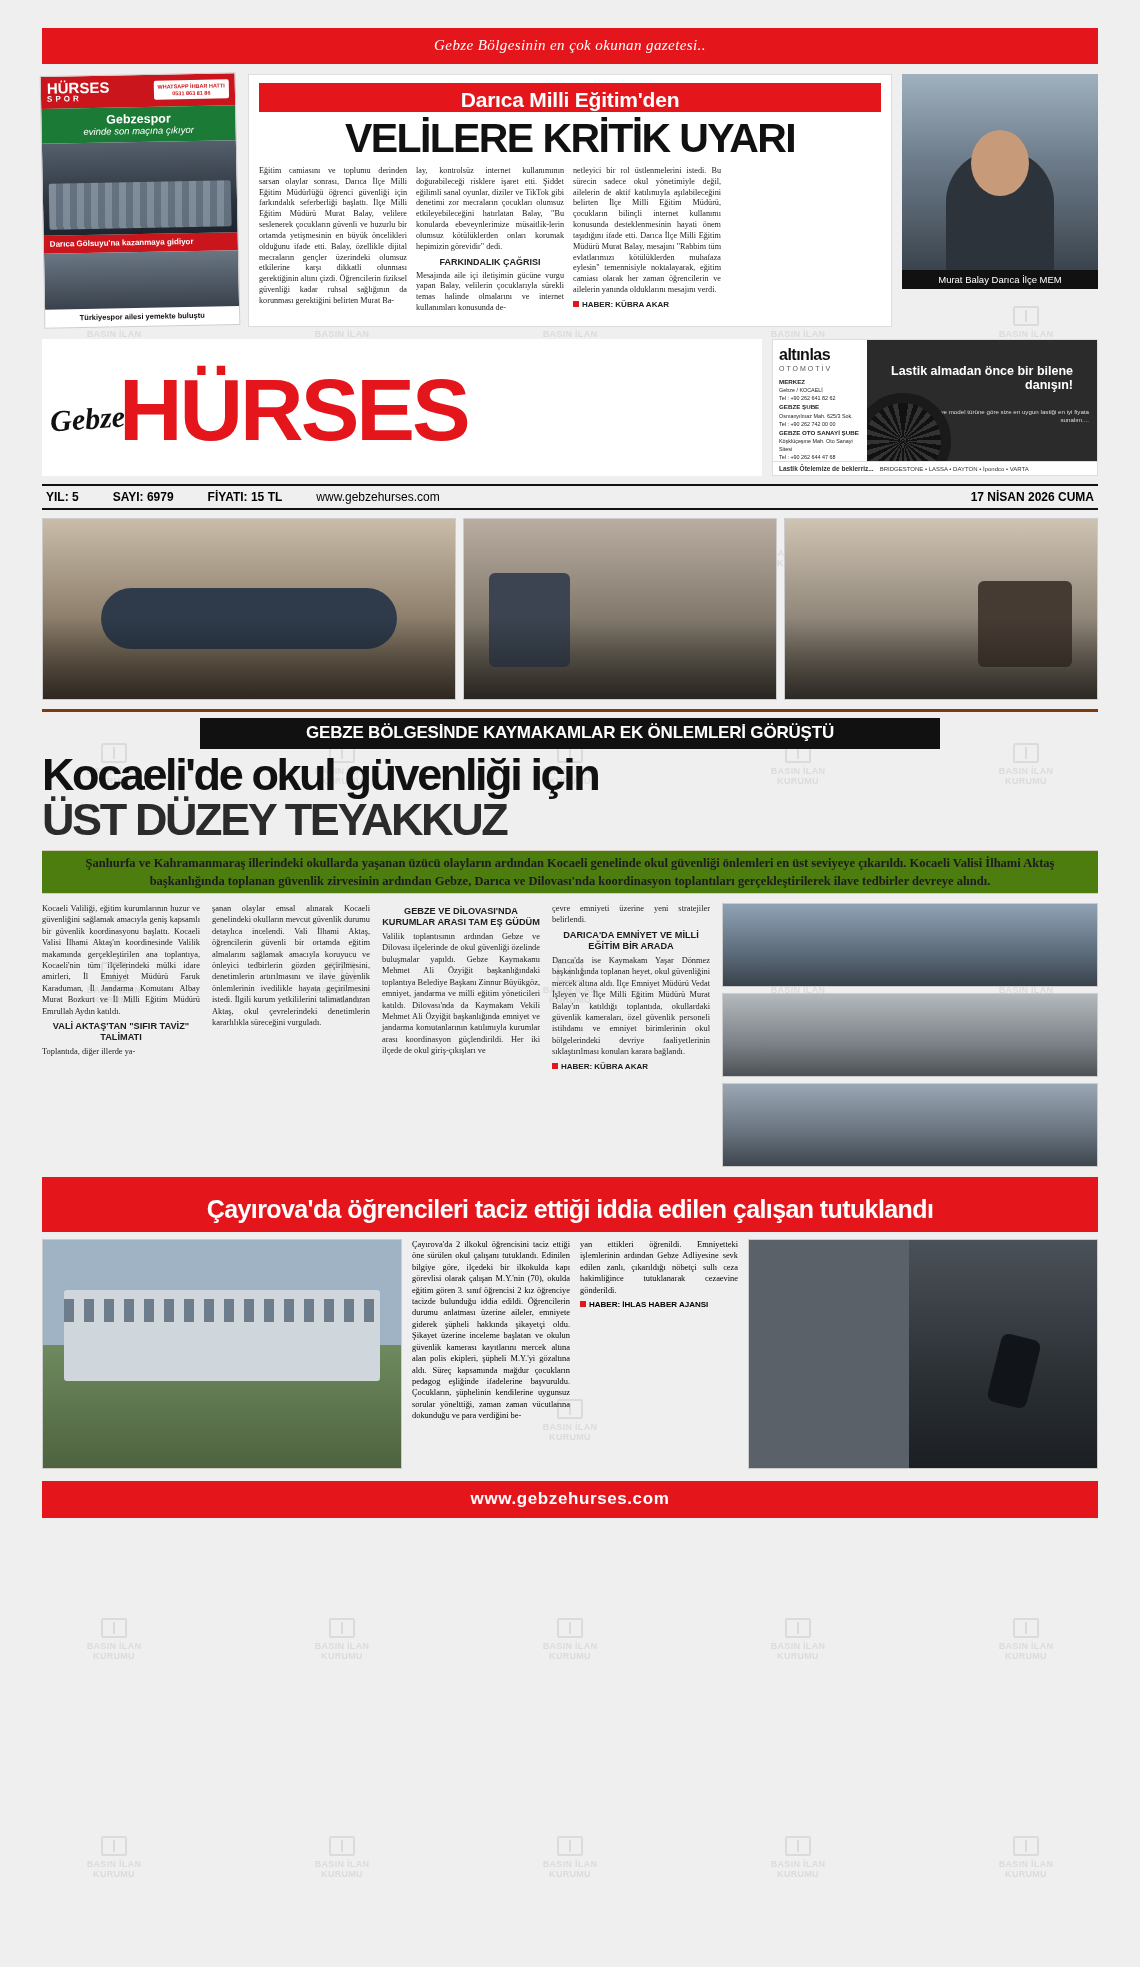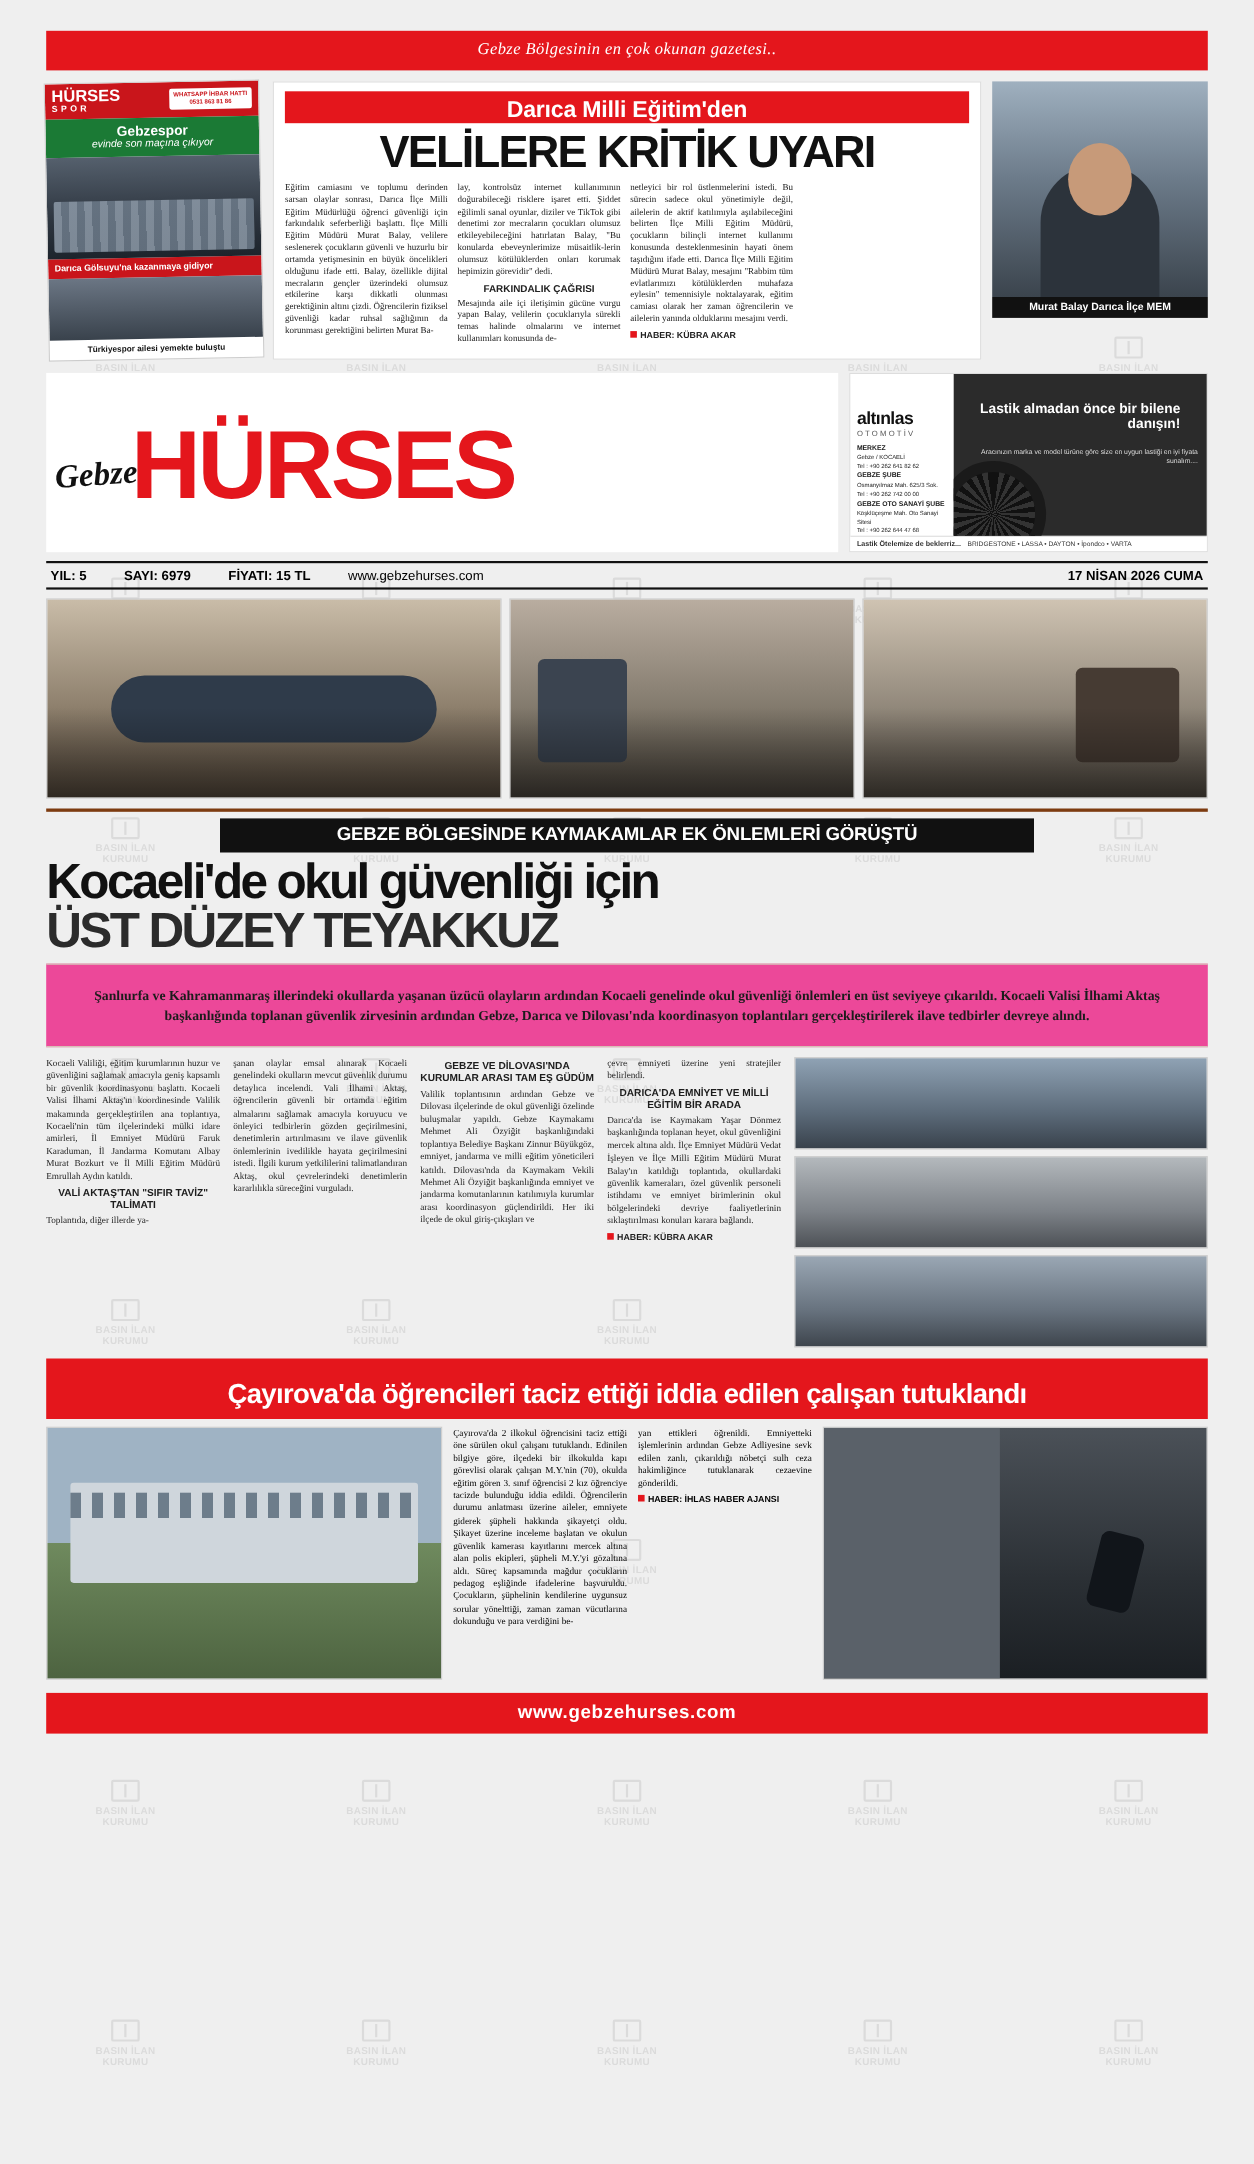--- a/index.html
+++ b/index.html
@@ -80,41 +80,41 @@
   .portrait .ph:after{
     content:""; position:absolute; left:50%; bottom:0; width:108px; height:120px;
     transform:translateX(-50%); border-radius:52px 52px 0 0; background:#2c333b;
   }
   .portrait .ph:before{
     content:""; position:absolute; left:50%; bottom:74px; width:58px; height:66px;
     transform:translateX(-50%); border-radius:50%; background:#c79a79; z-index:2;
   }
   .portrait .cap{
     background:#111; color:#fff; font-family:"Liberation Sans",sans-serif; font-size:9.5px;
-    font-weight:bold; text-align:center; padding:4px 2px;
+    font-weight:normal; text-align:center; padding:4px 2px;
   }
   
   .masthead{ display:flex; gap:10px; margin-top:12px; align-items:stretch;}
   .mast-left{ flex:1; background:#fff; display:flex; align-items:center; padding:4px 0 0 8px; position:relative;}
   .mast-gebze{
     font-family:"Liberation Serif",serif; font-style:italic; font-weight:bold;
     font-size:30px; color:#111; transform:rotate(-4deg); margin-right:-6px; margin-top:18px;
   }
   .mast-main{ flex:1; }
   .mast-title{
     font-family:"Liberation Sans",sans-serif; font-weight:bold; font-size:88px; line-height:.86;
     color:#e4161c; letter-spacing:-3px;
   }
   .mast-sub{
     text-align:center; font-family:"Liberation Sans",sans-serif; font-size:15px; color:#444;
     letter-spacing:.5px; margin-top:2px;
   }
   .mast-ad{ width:326px; border:1px solid #ddd; background:#fff; display:flex; flex-direction:column;}
   .ad-top{ display:flex; }
-  .ad-logo{ width:94px; padding:6px 6px 0;margin-top:26px;}
+  .ad-logo{ width:94px; padding:6px 6px 0;}
   .ad-logo .nm{ font-family:"Liberation Sans",sans-serif; font-weight:bold; font-size:16px; color:#111; letter-spacing:-.5px;}
   .ad-logo .sl{ font-family:"Liberation Sans",sans-serif; font-size:7px; color:#555; letter-spacing:2px; margin-top:1px;}
   .ad-addr{ font-family:"Liberation Sans",sans-serif; font-size:5.4px; line-height:1.5; color:#222; margin-top:5px;}
   .ad-addr b{ font-size:6.2px;}
   .ad-right{ flex:1; background:#2b2b2b; color:#fff; position:relative; overflow:hidden; padding:8px 8px;}
   .ad-right h4{ margin:16px; font-family:"Liberation Sans",sans-serif; font-size:12.5px; text-align:right; line-height:1.12;}
   .ad-right p{ margin:4px 0 0; font-family:"Liberation Sans",sans-serif; font-size:6.2px; text-align:right; color:#ddd; line-height:1.35;}
   .ad-tire{ position:absolute; left:-12px; bottom:-28px; width:96px; height:96px; border-radius:50%;
     background:repeating-conic-gradient(#111 0 8deg,#333 8deg 16deg); border:10px solid #1a1a1a;}
   .ad-bot{ background:#fff; border-top:1px solid #ddd; font-family:"Liberation Sans",sans-serif;
@@ -150,22 +150,22 @@
     font-size:17px; text-align:center; padding:5px 0 6px; width:740px; margin:6px auto 0;
     letter-spacing:-.2px;
   }
   .mainhead{
     font-family:"Liberation Sans",sans-serif; font-weight:bold; color:#111;
     font-size:45px; line-height:.98; letter-spacing:-2.4px; margin-top:4px;
   }
   .mainhead .l1{ display:block; }
   .mainhead .l2{ display:block; color:#2b2b2b; }
   .leadbox{
-    margin-top:8px; background:#ec4899; border-top:1px solid #d6ccbb; border-bottom:1px solid #d6ccbb;
-    padding:19px 22px; text-align:center; font-weight:bold; font-size:12.5px; line-height:1.45; color:#1c1c1c;
+    margin-top:8px; background:#4d7c0f; border-top:1px solid #d6ccbb; border-bottom:1px solid #d6ccbb;
+    padding:3px 22px; text-align:center; font-weight:bold; font-size:12.5px; line-height:1.45; color:#1c1c1c;
   }
   
   .bodygrid{ display:flex; gap:12px; margin-top:9px; }
   .bcol{ width:158px; font-size:8.4px; line-height:1.36; text-align:justify; color:#1d1d1d;}
   .bcol p{ margin:0 0 4px;}
   .bhead{ font-family:"Liberation Sans",sans-serif; font-weight:bold; font-size:9.2px; text-align:center; margin:3px 0 3px; line-height:1.2;}
   .byline{ font-family:"Liberation Sans",sans-serif; font-weight:bold; font-size:8px; margin-top:4px;}
   .byline .sq{ display:inline-block; width:6px; height:6px; background:#e4161c; margin-right:3px;}
   .sidephotos{ flex:1; display:flex; flex-direction:column; gap:6px;}
   .sidephotos .sp{ height:84px; border:1px solid #ccc; position:relative; overflow:hidden;}

